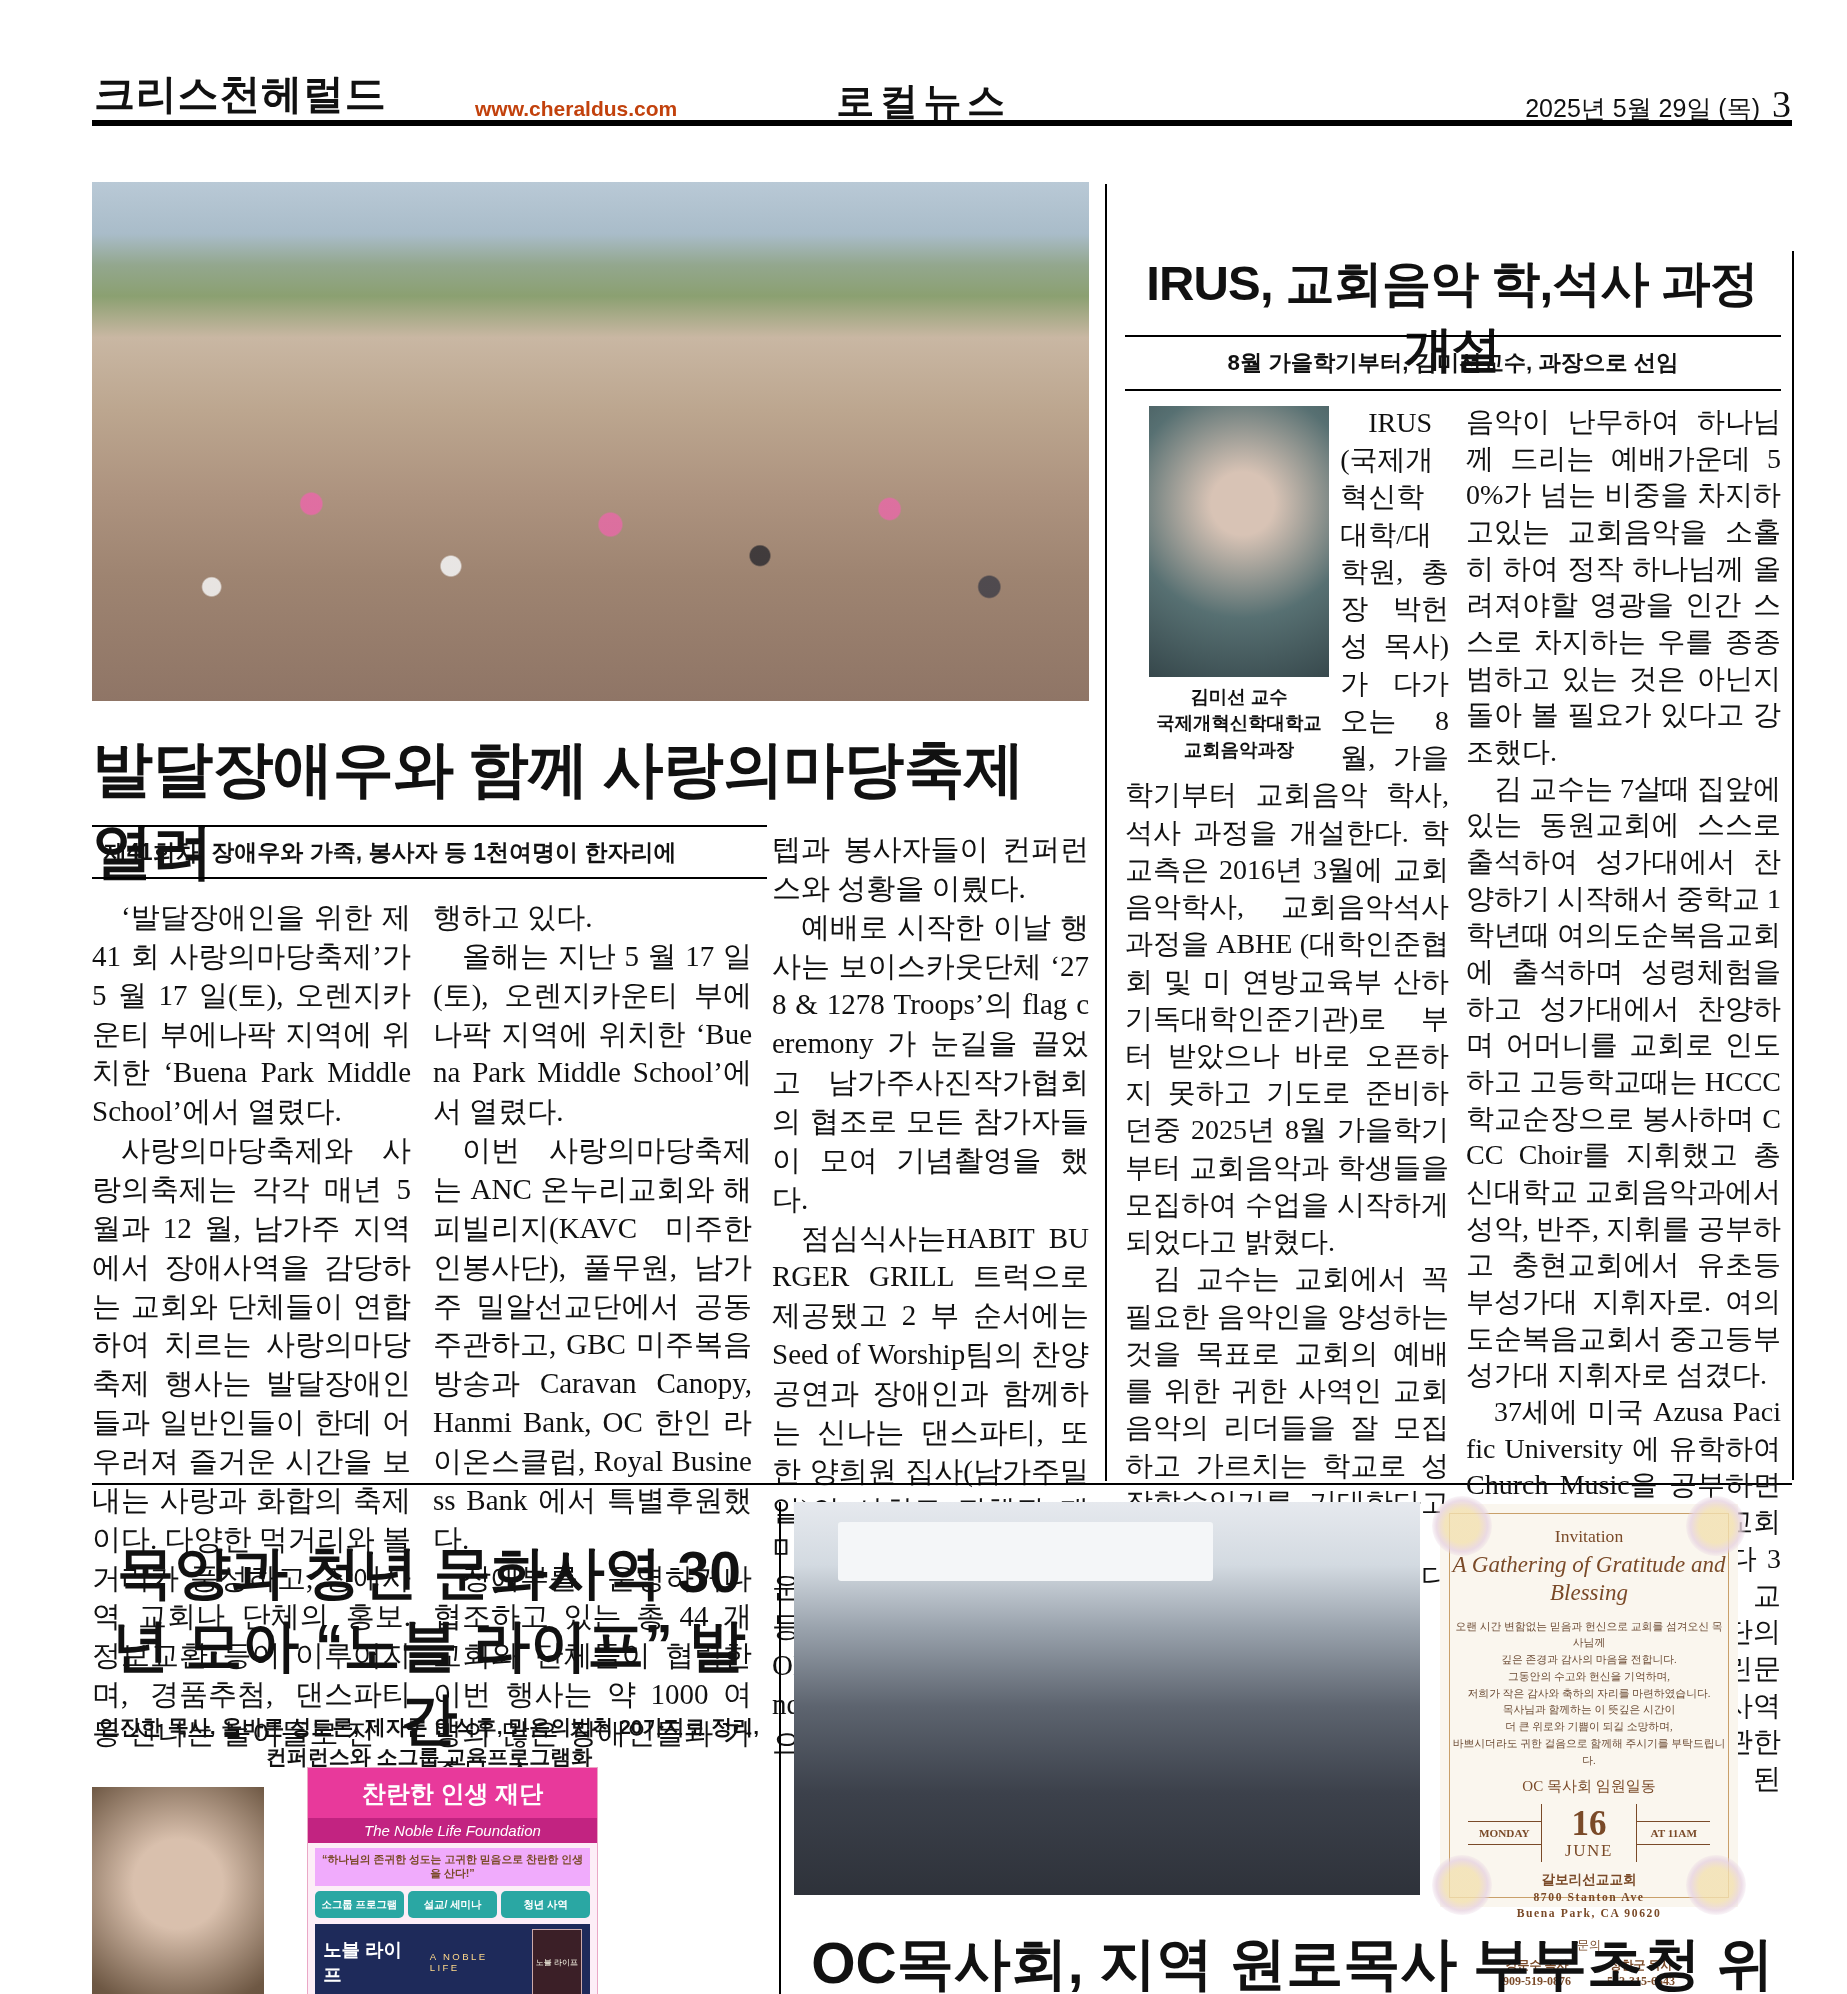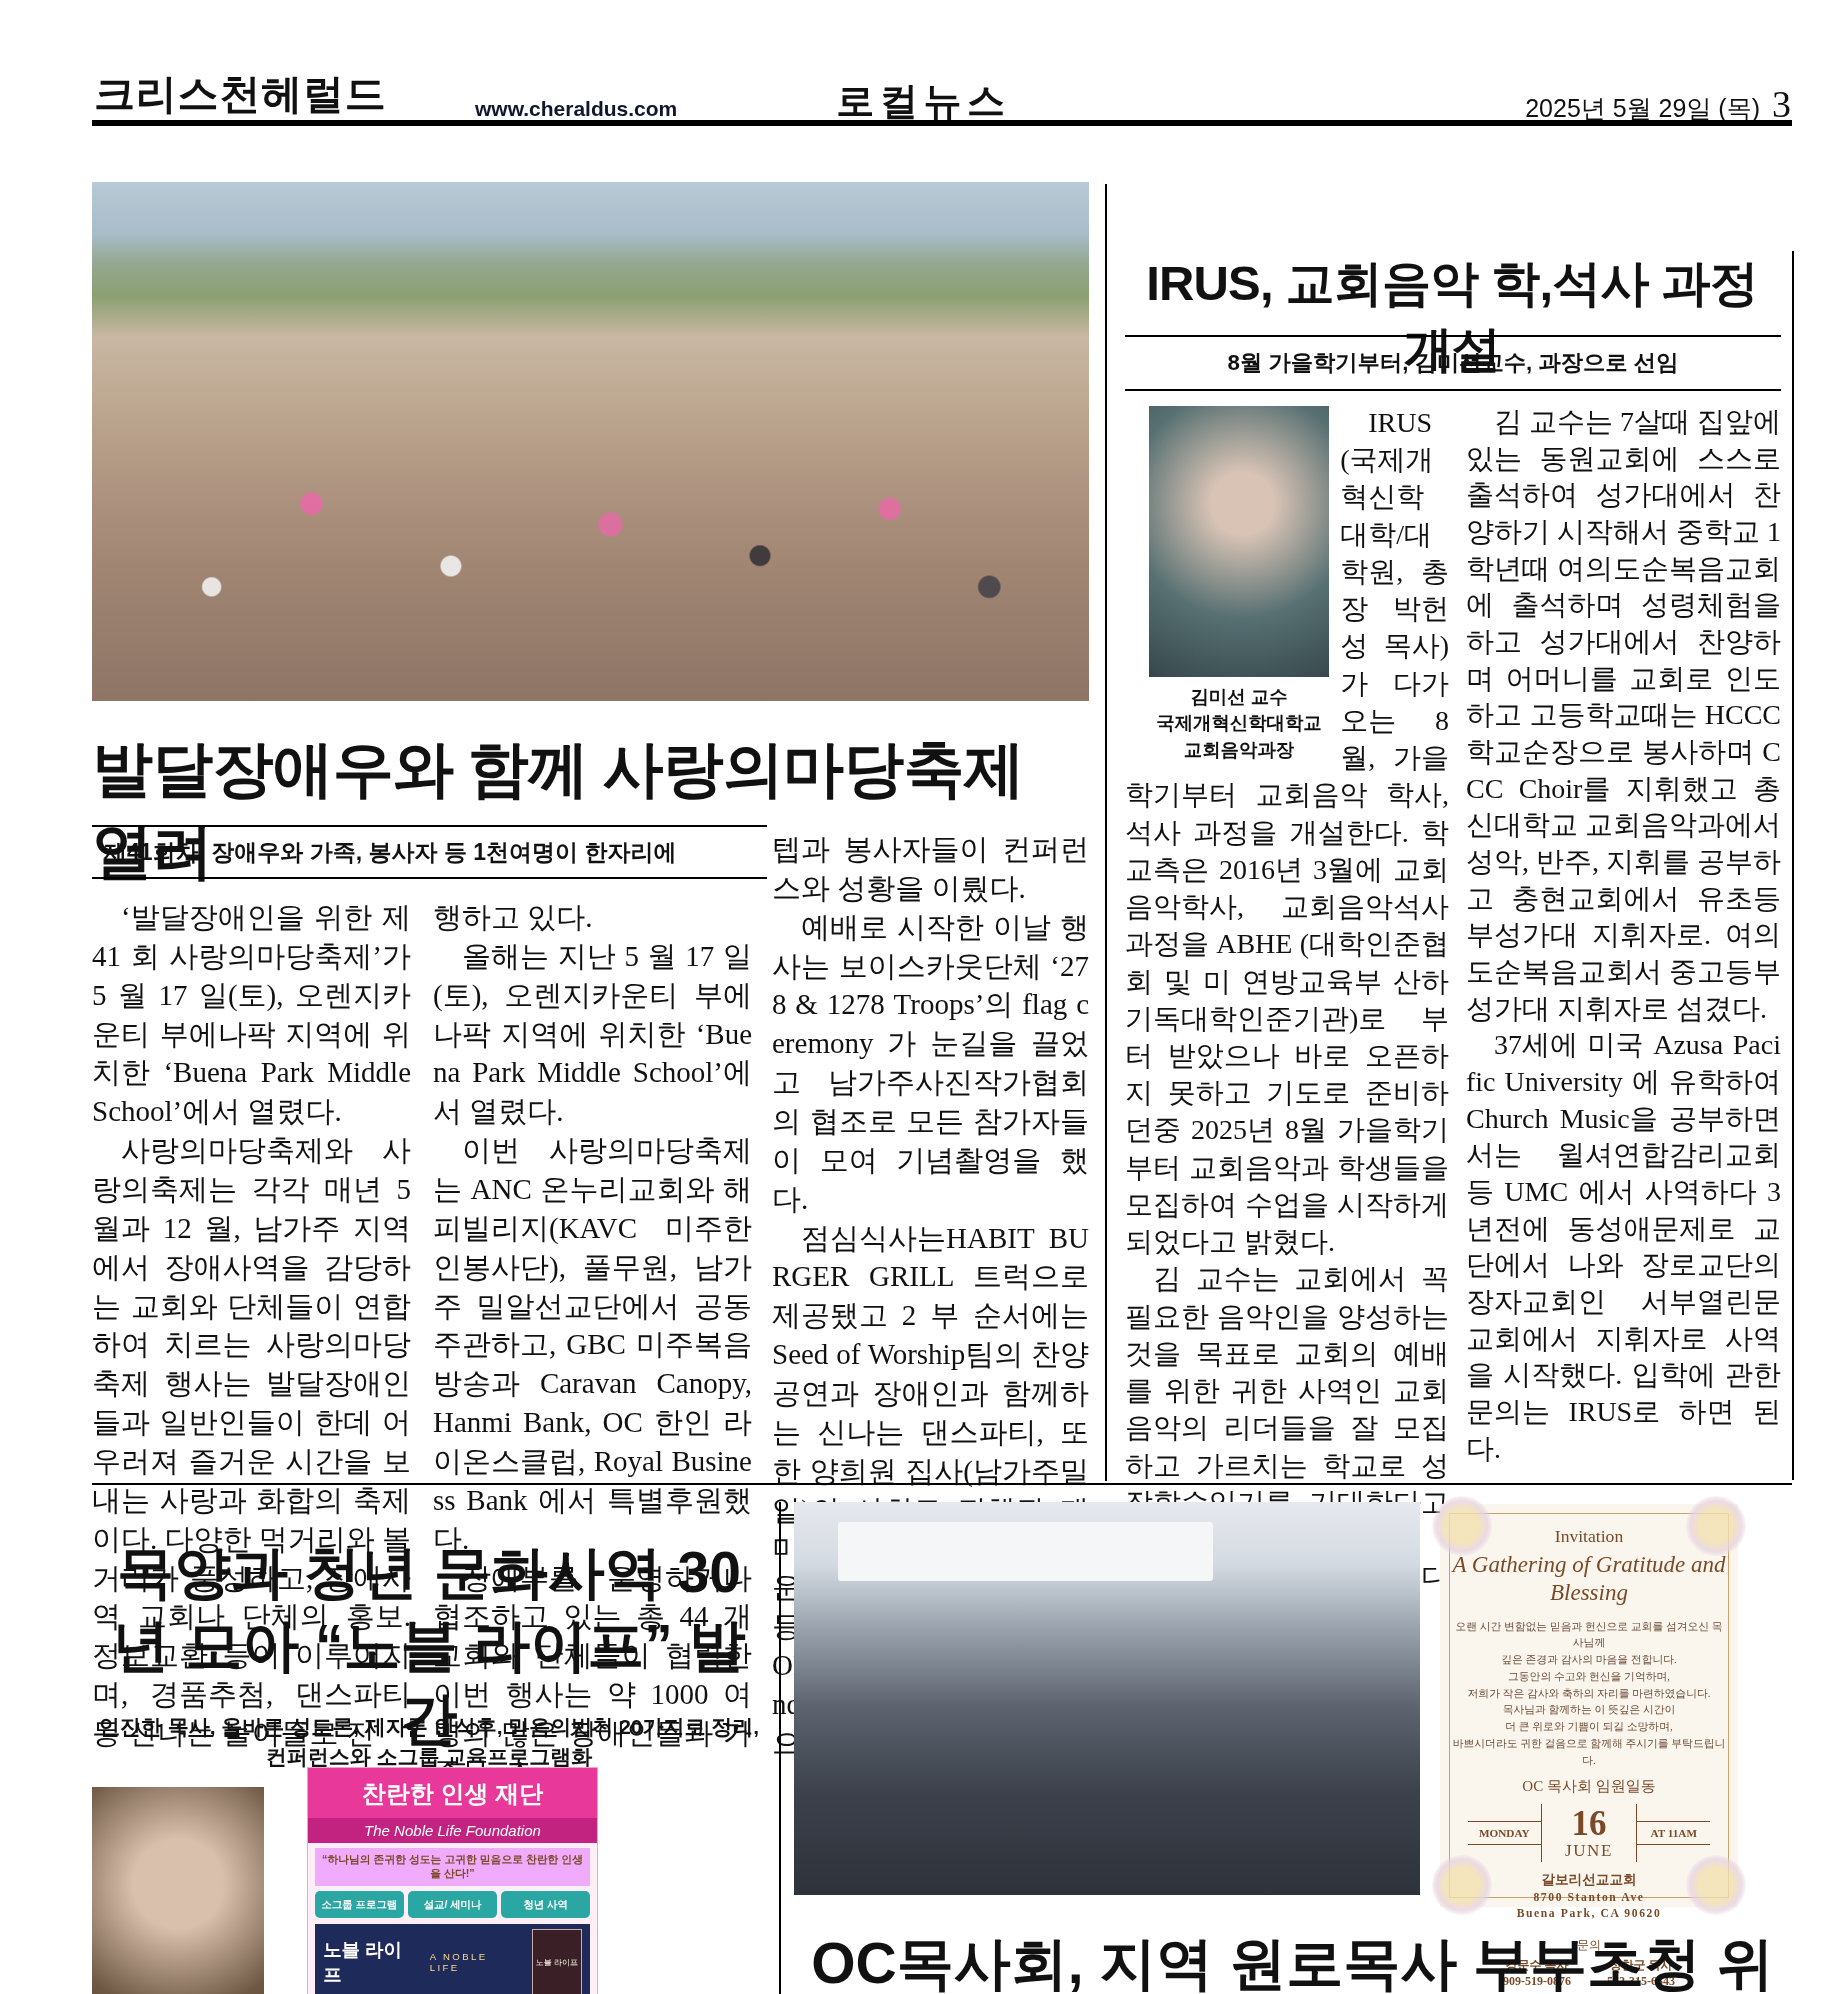--- a/index.html
+++ b/index.html
@@ -4,21 +4,21 @@
 <style>
   html,body{margin:0;padding:0;background:#777;}
   #page{position:relative;width:1847px;height:2778px;background:#fff;color:#111;
         font-family:"Liberation Serif",serif;overflow:hidden;}
   .abs{position:absolute;}
   p{margin:0;text-align:justify;word-break:break-all;}
   p.ind{text-indent:1em;}
   .sans{font-family:"Liberation Sans",sans-serif;}
   
   .masthead{left:94px;top:67px;font-size:41px;font-weight:900;letter-spacing:0.8px;}
-  .site-url{left:475px;top:97px;font-size:21px;font-weight:bold;color:#0f172a;}
+  .site-url{left:475px;top:97px;font-size:21px;font-weight:bold;color:#c2410c;}
   .section-title{left:0;top:76px;width:1847px;text-align:center;font-size:38px;font-weight:900;letter-spacing:5.6px;}
   .date-block{right:56px;top:82px;font-size:25px;display:flex;align-items:baseline;gap:12px;}
   .page-num{font-size:38px;font-family:"Liberation Serif",serif;}
   .header-rule{left:92px;top:120px;width:1700px;height:6.4px;background:#000;}
   
   .photo-festival{left:92px;top:182px;width:997px;height:519px;
     background:
       radial-gradient(circle at 22% 62%,rgba(233,104,168,.85) 0 10.4px,transparent 12px),
       radial-gradient(circle at 36% 74%,rgba(240,240,240,.9) 0 9.6px,transparent 11.2px),
       radial-gradient(circle at 52% 66%,rgba(233,104,168,.8) 0 11.2px,transparent 12.8px),
@@ -150,20 +150,21 @@
     </div>
     <div>
 
     <p class=" ind">IRUS(국제개혁신학대학/대학원, 총장 박헌성 목사)가 다가오는 8월, 가을학기부터 교회음악 학사, 석사 과정을 개설한다. 학교측은 2016년 3월에 교회음악학사, 교회음악석사 과정을 ABHE (대학인준협회 및 미 연방교육부 산하 기독대학인준기관)로 부터 받았으나 바로 오픈하지 못하고 기도로 준비하던중 2025년 8월 가을학기 부터 교회음악과 학생들을 모집하여 수업을 시작하게 되었다고 밝혔다.</p>
         <p class=" ind">김 교수는 교회에서 꼭 필요한 음악인을 양성하는 것을 목표로 교회의 예배를 위한 귀한 사역인 교회음악의 리더들을 잘 모집하고 가르치는 학교로 성장할수있기를 기대한다고 밝혔다.</p>
         <p class=" ind">김 교수는 이 시대는 다양한</p>
       </div>
   </div>
   <div class="abs irus-c2">
 
+  <p>음악이 난무하여 하나님께 드리는 예배가운데 50%가 넘는 비중을 차지하고있는 교회음악을 소홀히 하여 정작 하나님께 올려져야할 영광을 인간 스스로 차지하는 우를 종종 범하고 있는 것은 아닌지 돌아 볼 필요가 있다고 강조했다.</p>
       <p class=" ind">김 교수는 7살때 집앞에 있는 동원교회에 스스로 출석하여 성가대에서 찬양하기 시작해서 중학교 1학년때 여의도순복음교회에 출석하며 성령체험을 하고 성가대에서 찬양하며 어머니를 교회로 인도하고 고등학교때는 HCCC학교순장으로 봉사하며 CCC Choir를 지휘했고 총신대학교 교회음악과에서 성악, 반주, 지휘를 공부하고 충현교회에서 유초등부성가대 지휘자로. 여의도순복음교회서 중고등부성가대 지휘자로 섬겼다.</p>
       <p class=" ind">37세에 미국 Azusa Pacific University 에 유학하여 Church Music을 공부하면서는 윌셔연합감리교회 등 UMC 에서 사역하다 3년전에 동성애문제로 교단에서 나와 장로교단의 장자교회인 서부열린문 교회에서 지휘자로 사역을 시작했다. 입학에 관한 문의는 IRUS로 하면 된다.</p>
     </div>
 
   <h2 class="abs noble-headline sans" style="margin:0">목양과 청년 문화사역 30년 모아 “노블 라이프” 발간</h2>
   <div class="abs noble-sub sans">인진한 목사, 올바른 성도론, 제자론 인식후, 믿음의법칙 20가지로 정리, 컨퍼런스와 소그룹 교육프로그램화</div>
   <div class="abs photo-in"></div>
 
   <div class="abs flyer">
     <div class="flyer-head">찬란한 인생 재단</div>

